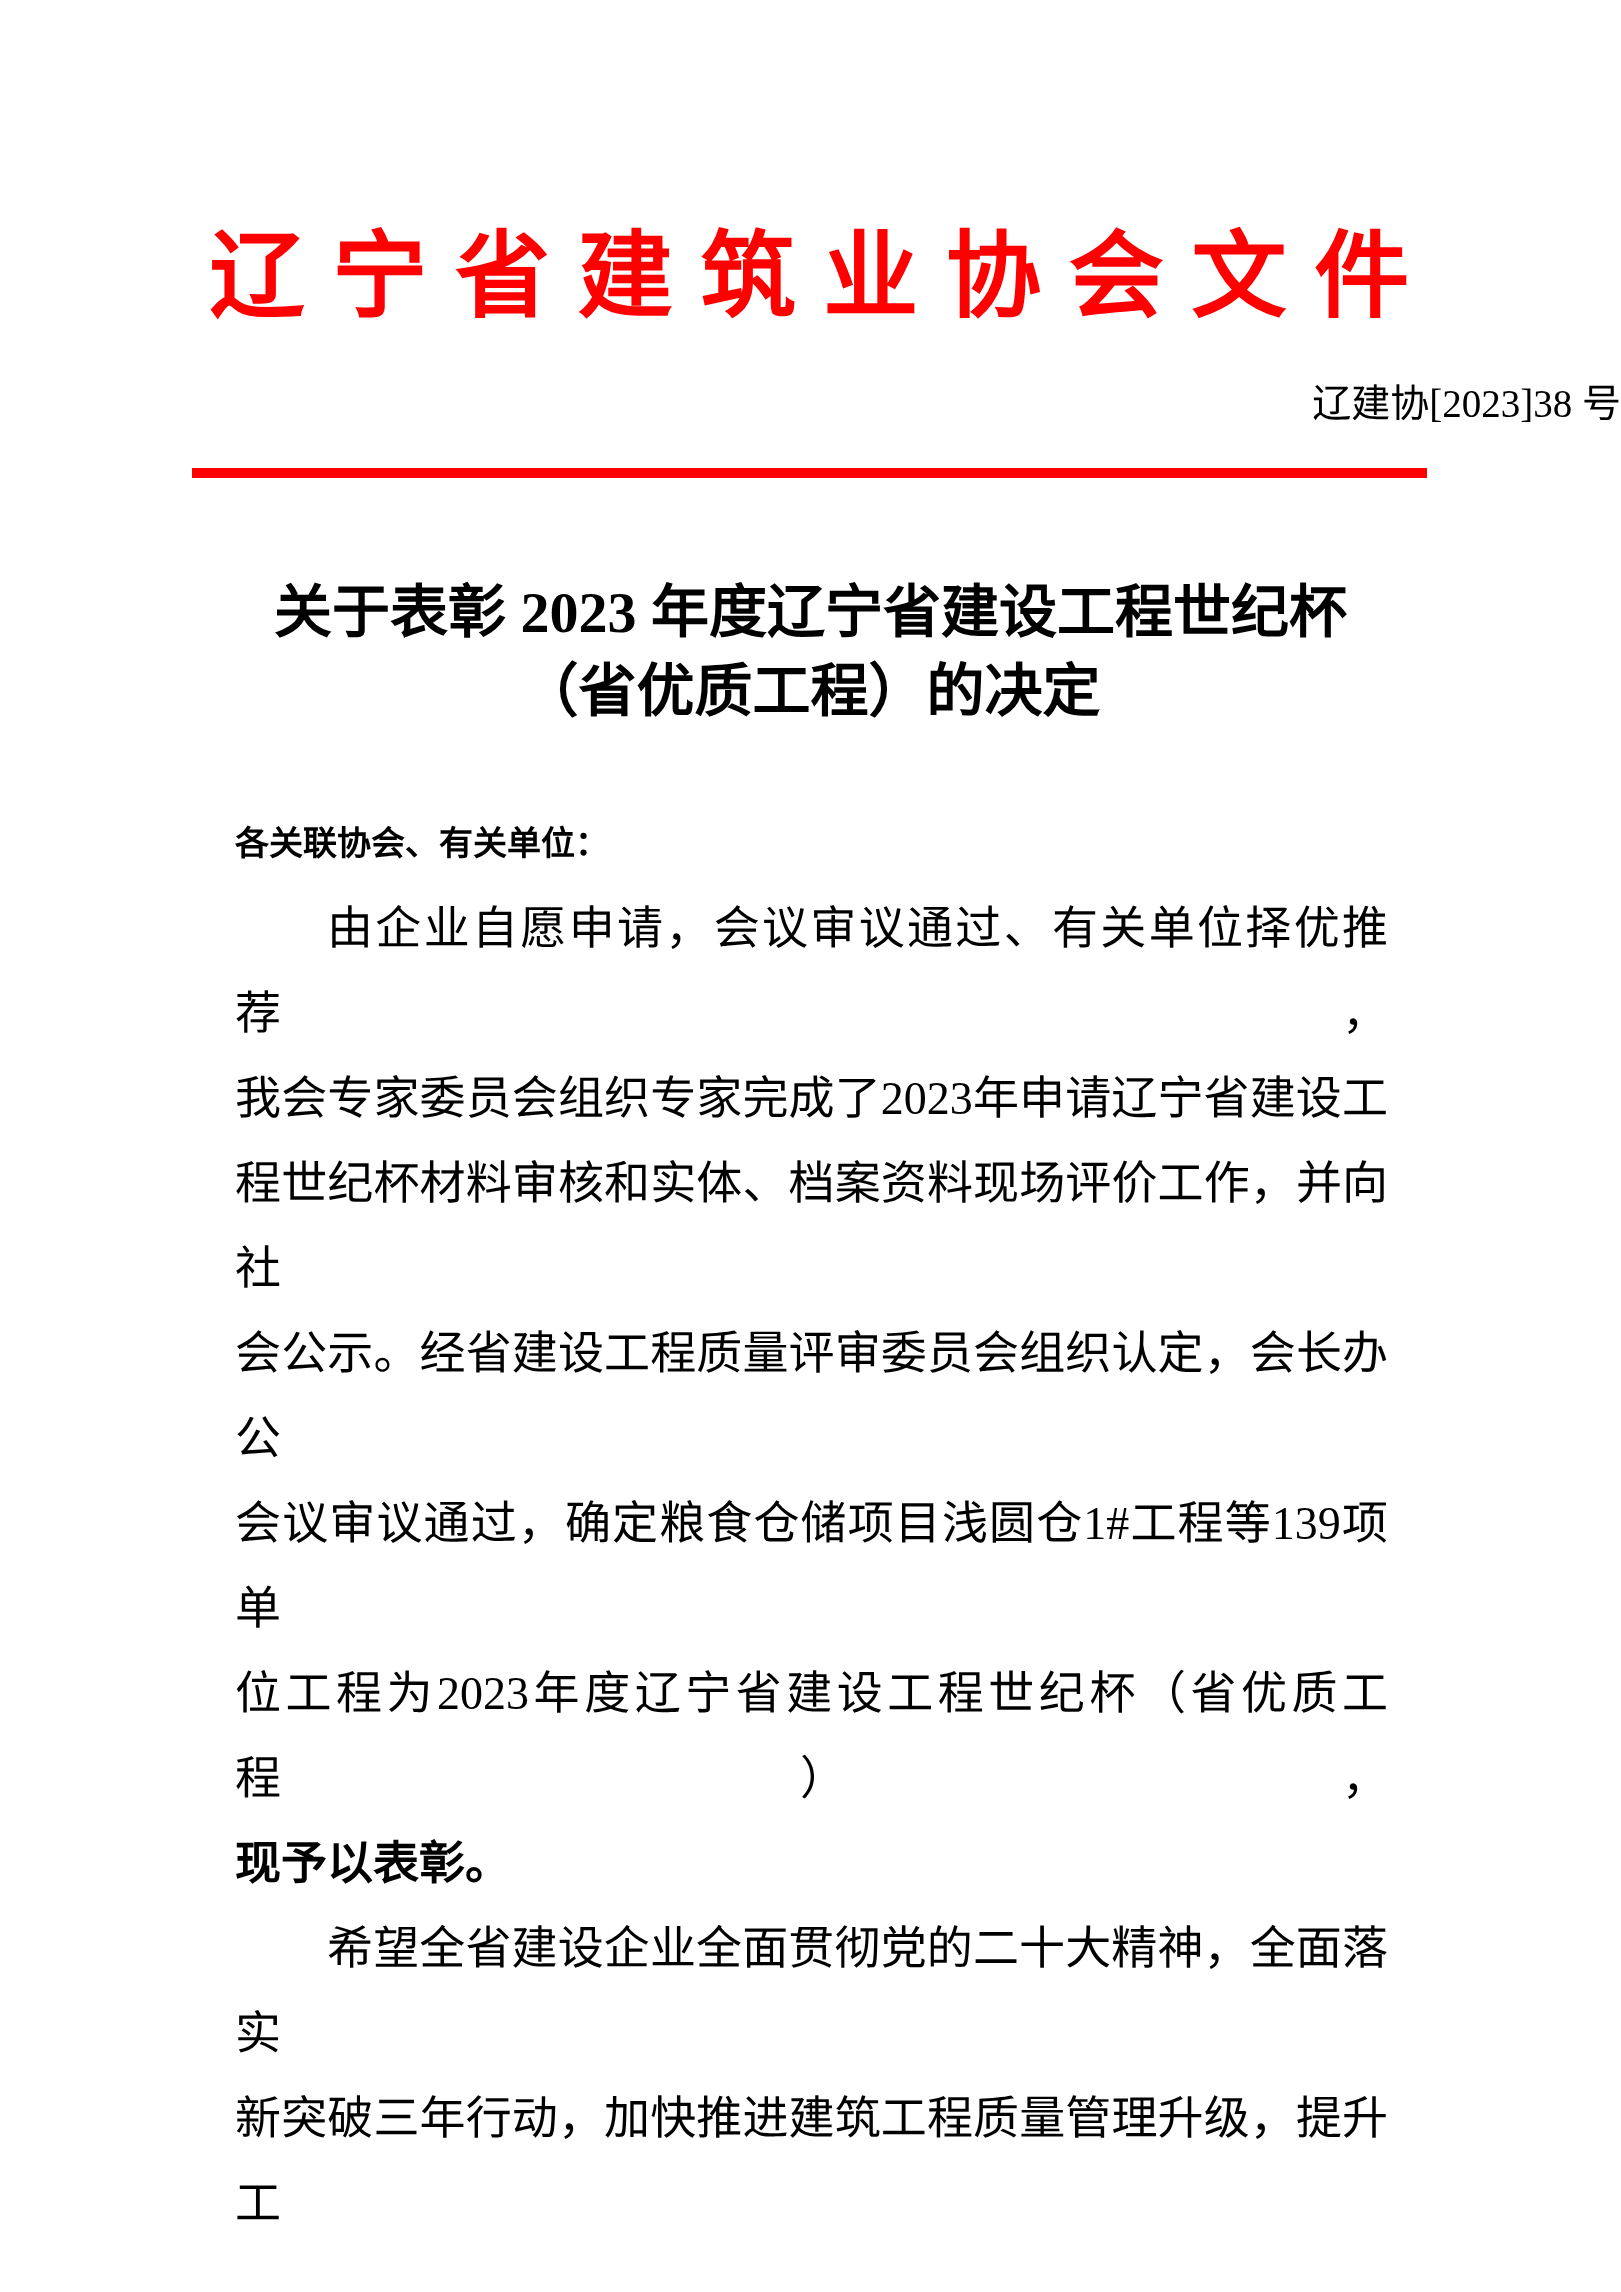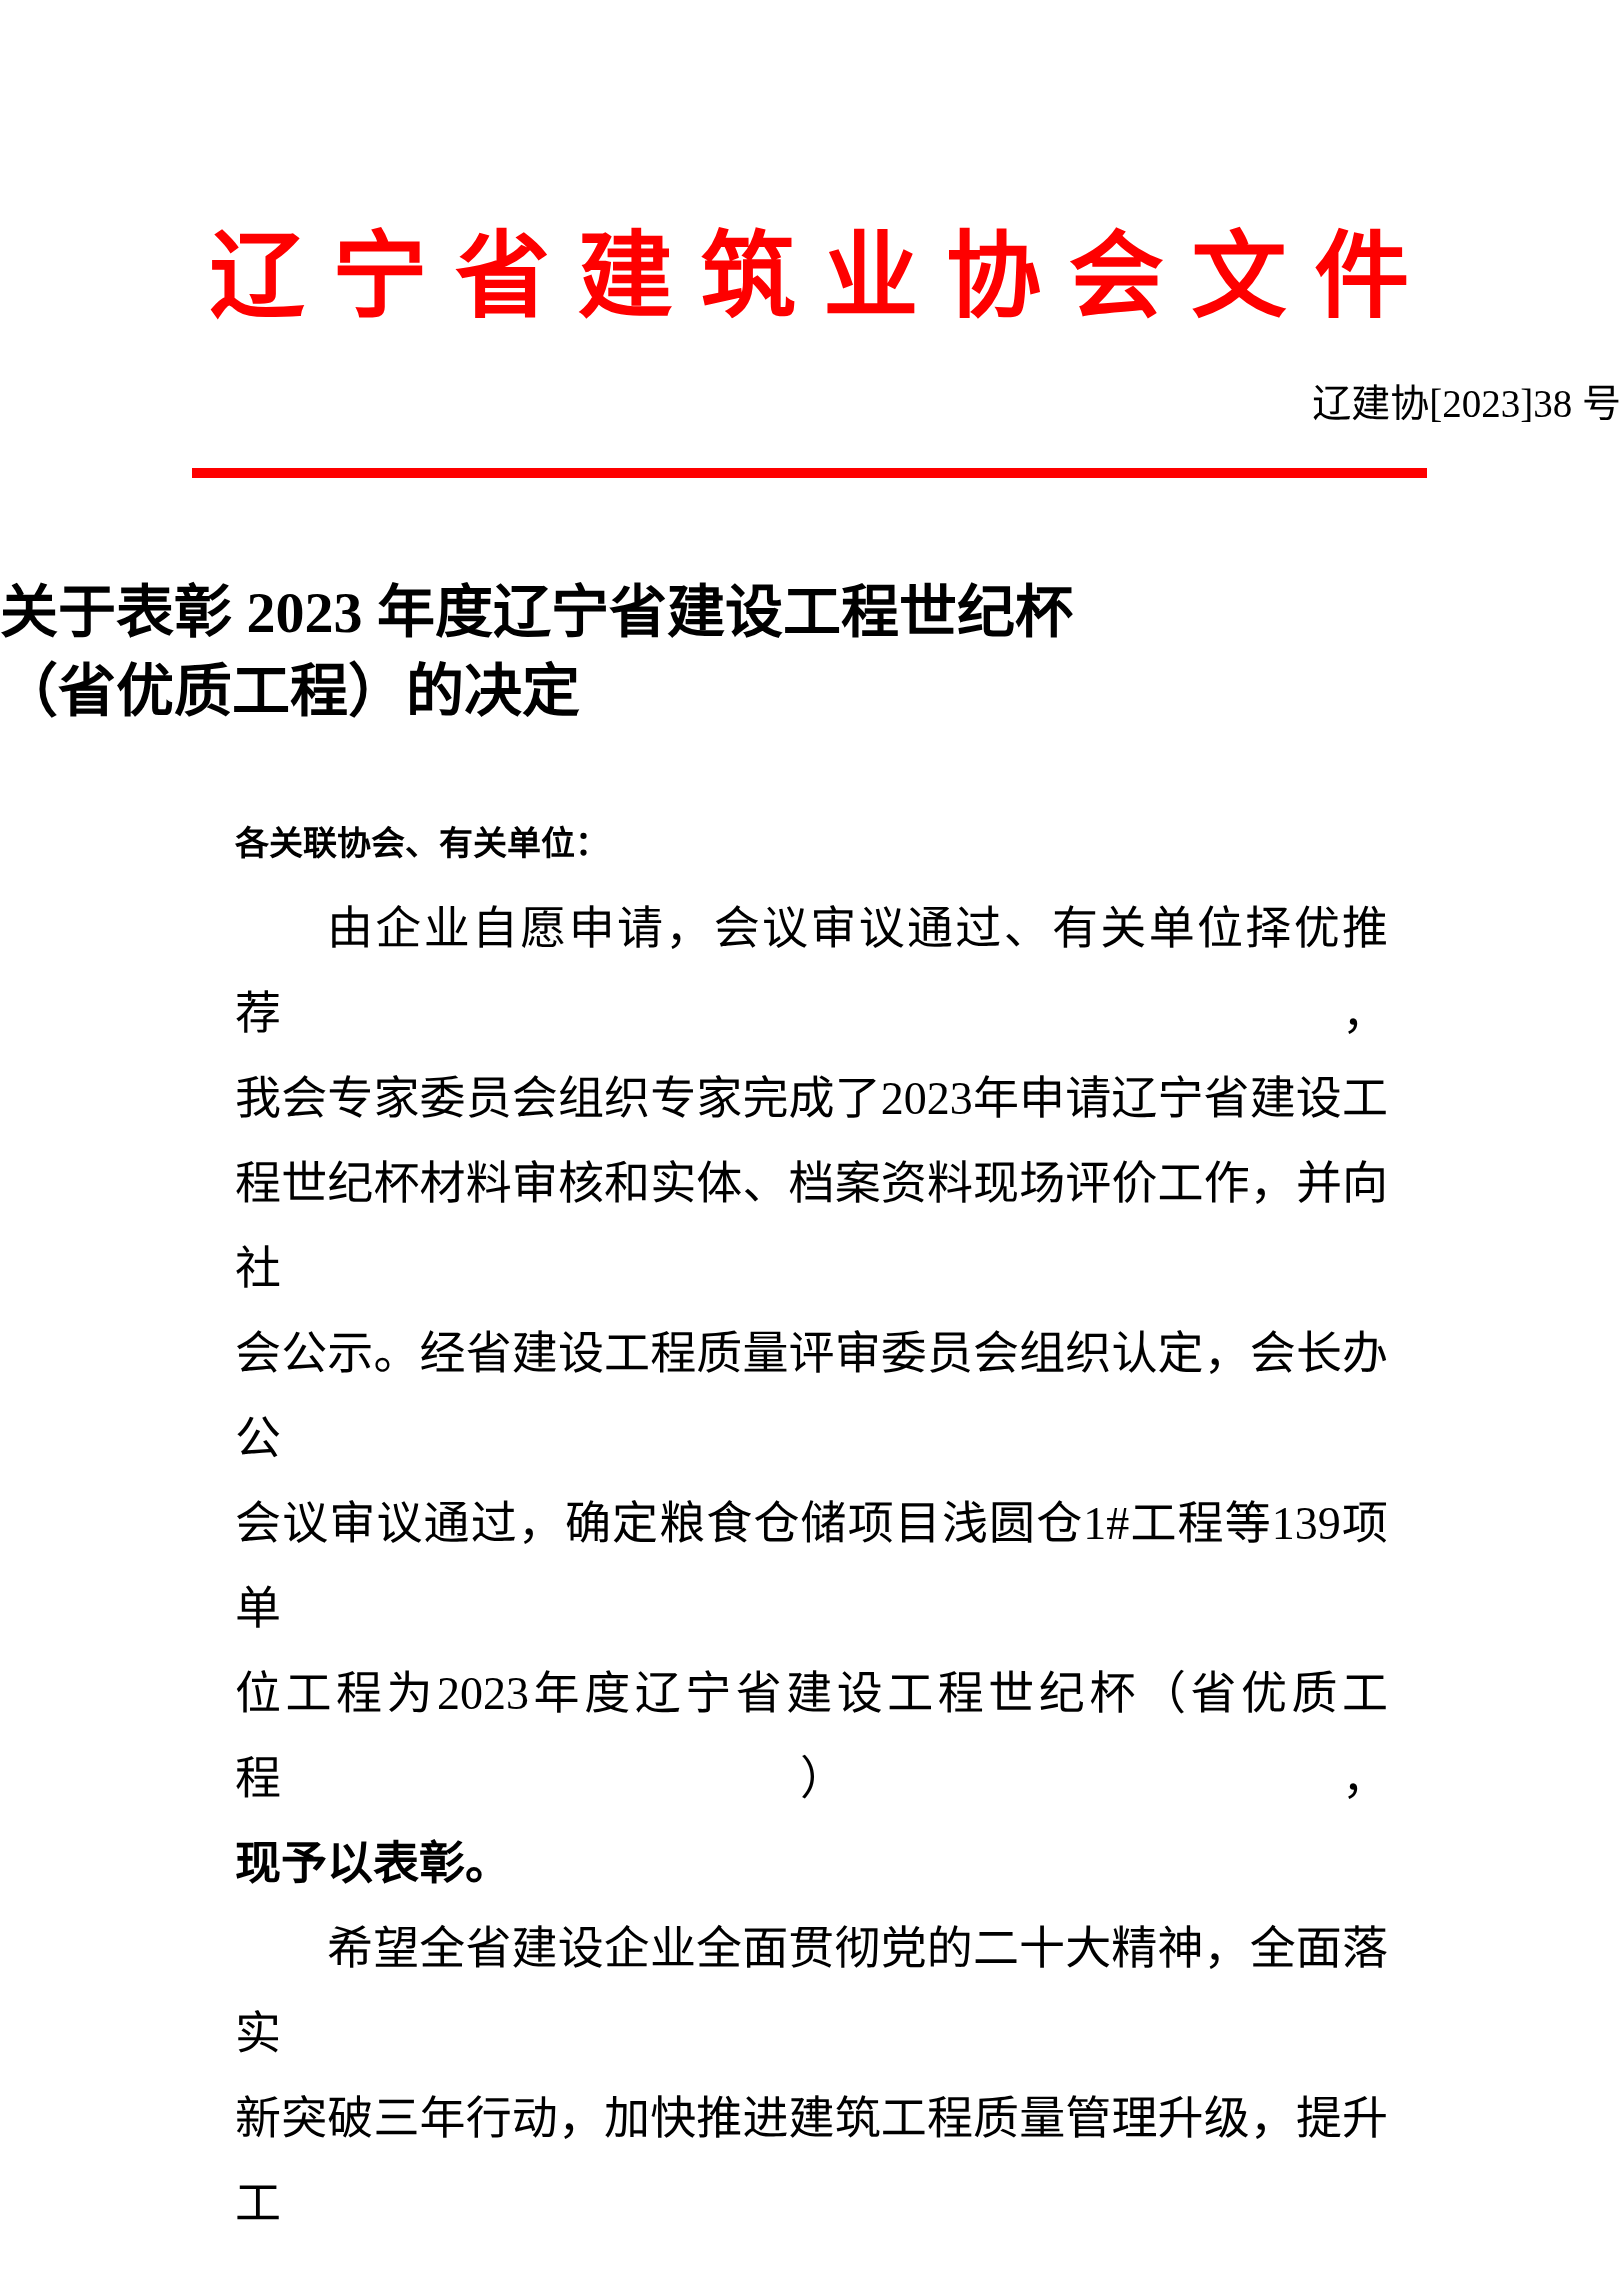--- a/index.html
+++ b/index.html
@@ -54,21 +54,21 @@
     height: 9.8px;
     background: #fe0000;
   }
 
   
   .doc-title {
     position: absolute;
     top: 573px;
     left: 0;
     width: 100%;
-    text-align: left;
+    text-align: center;
     font-weight: bold;
     font-size: 58px;
     line-height: 79px;
     color: #000000;
   }
 
   
   .content {
     position: absolute;
     top: 801px;

